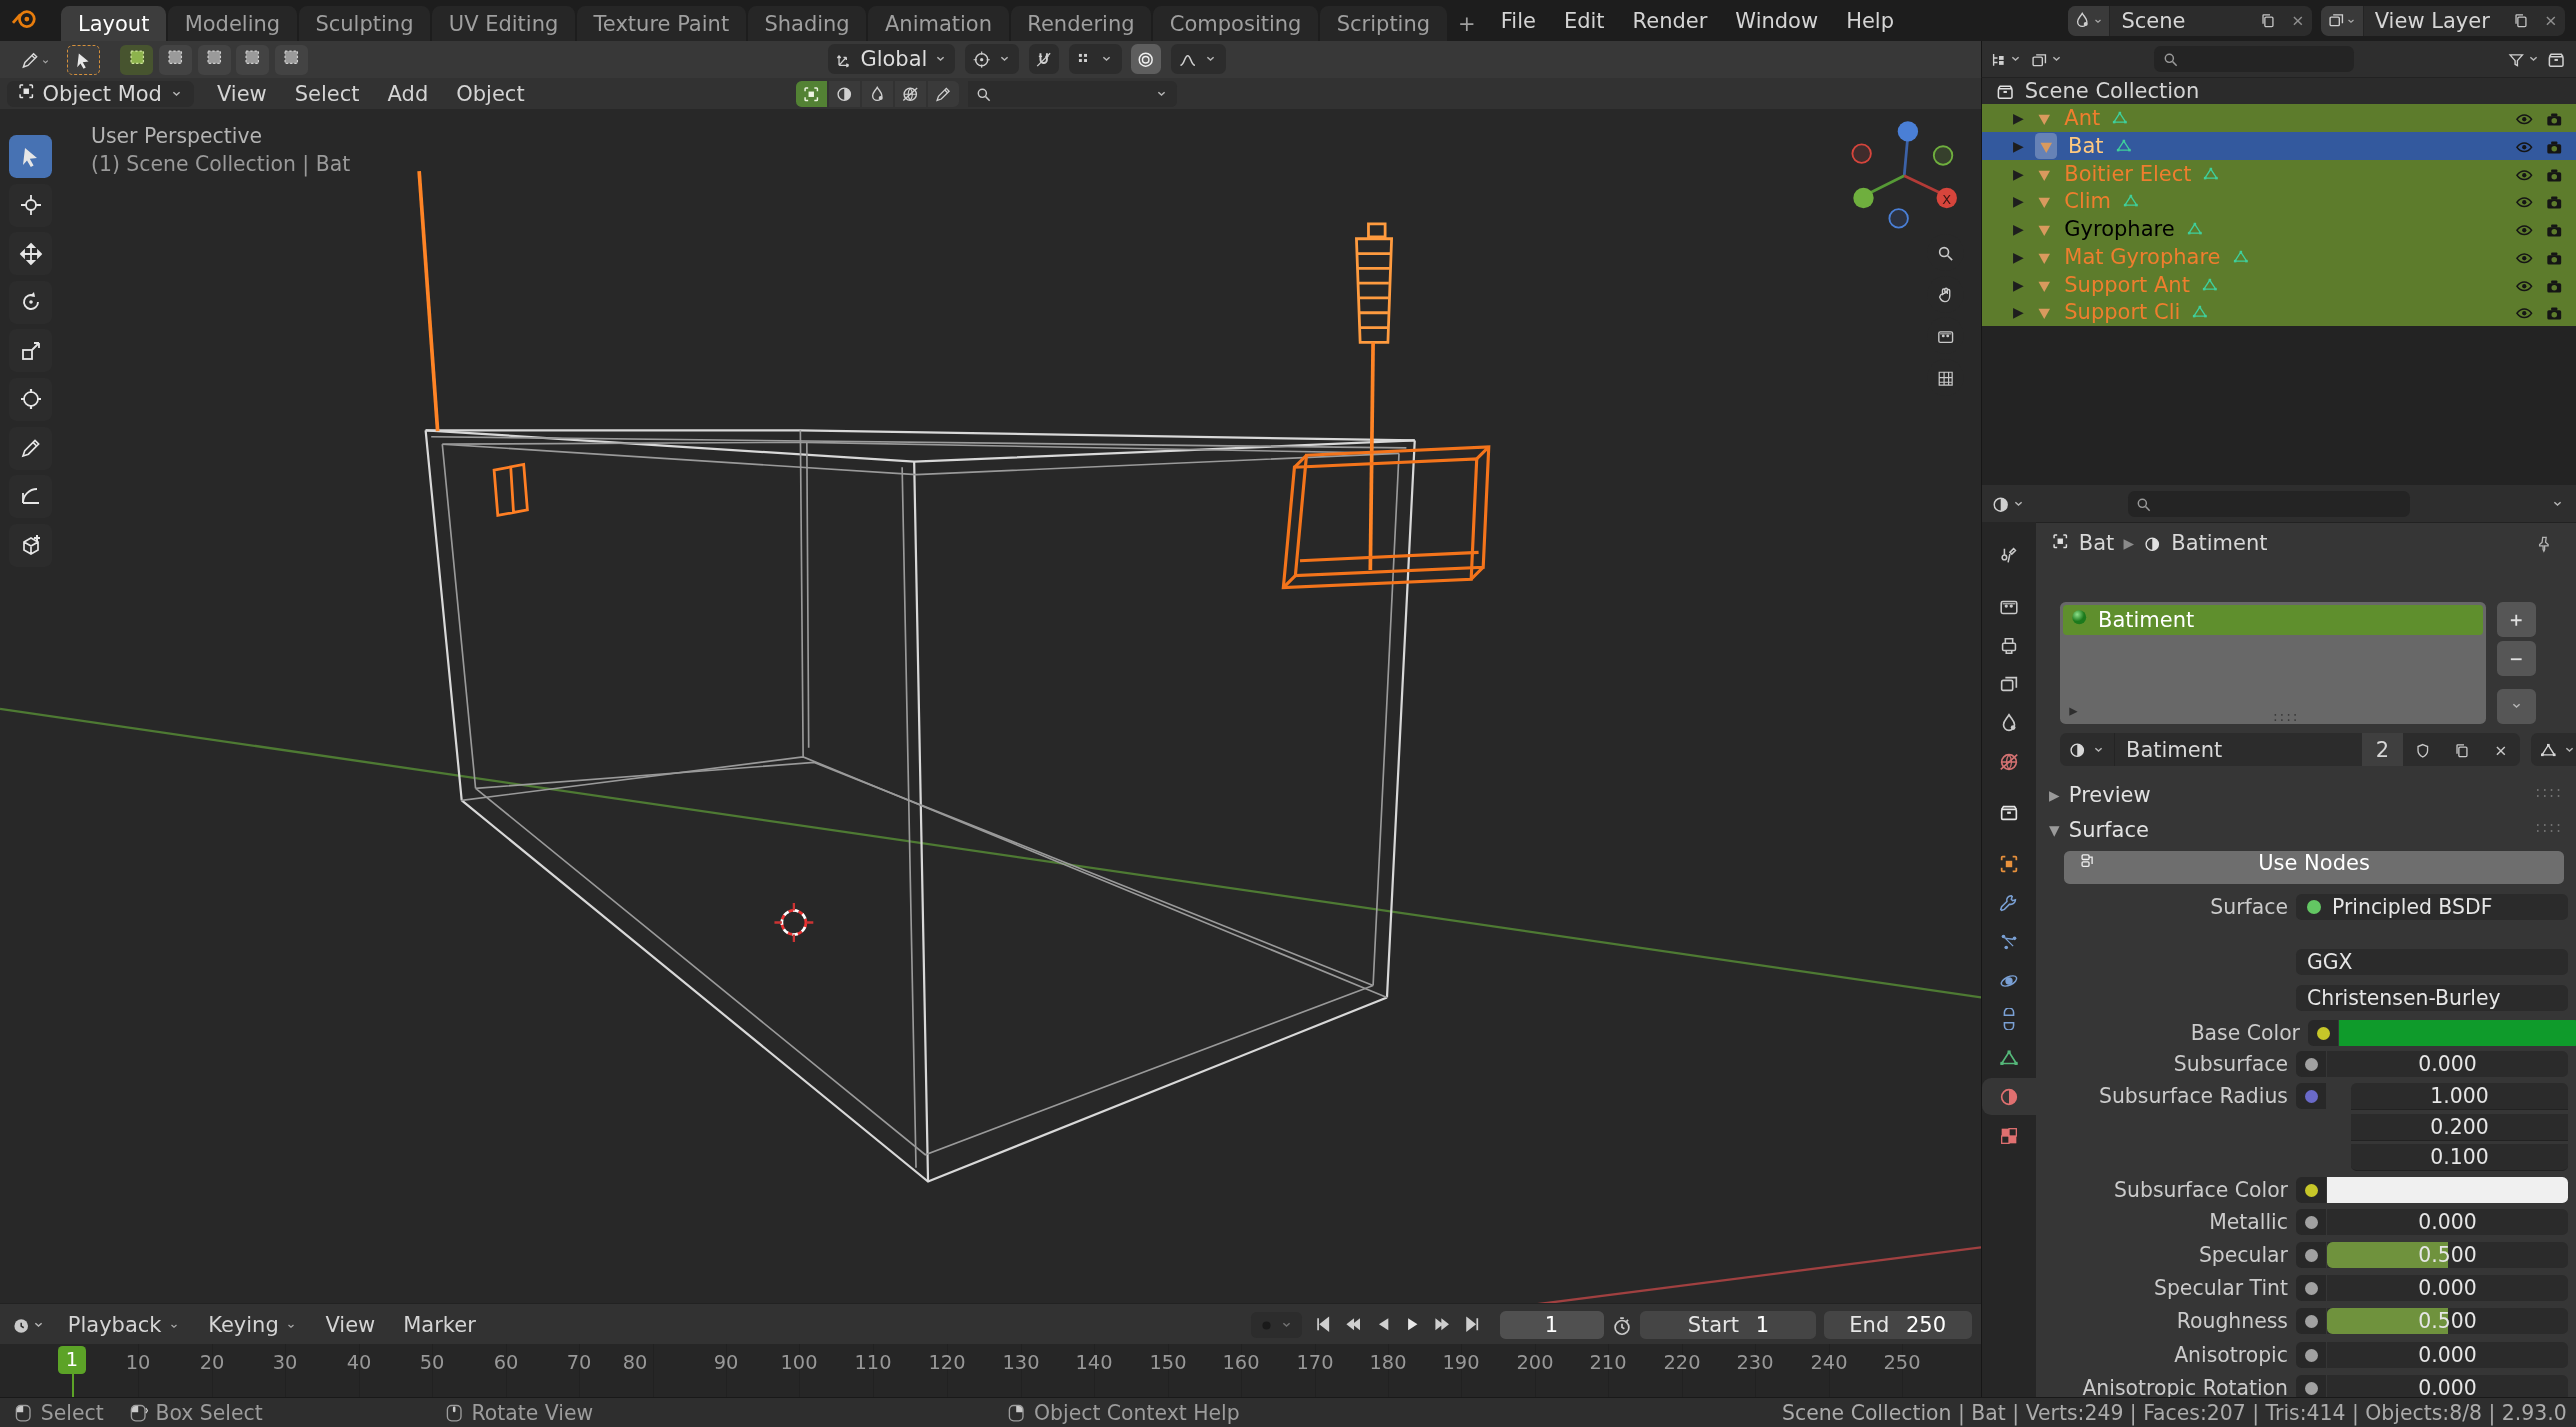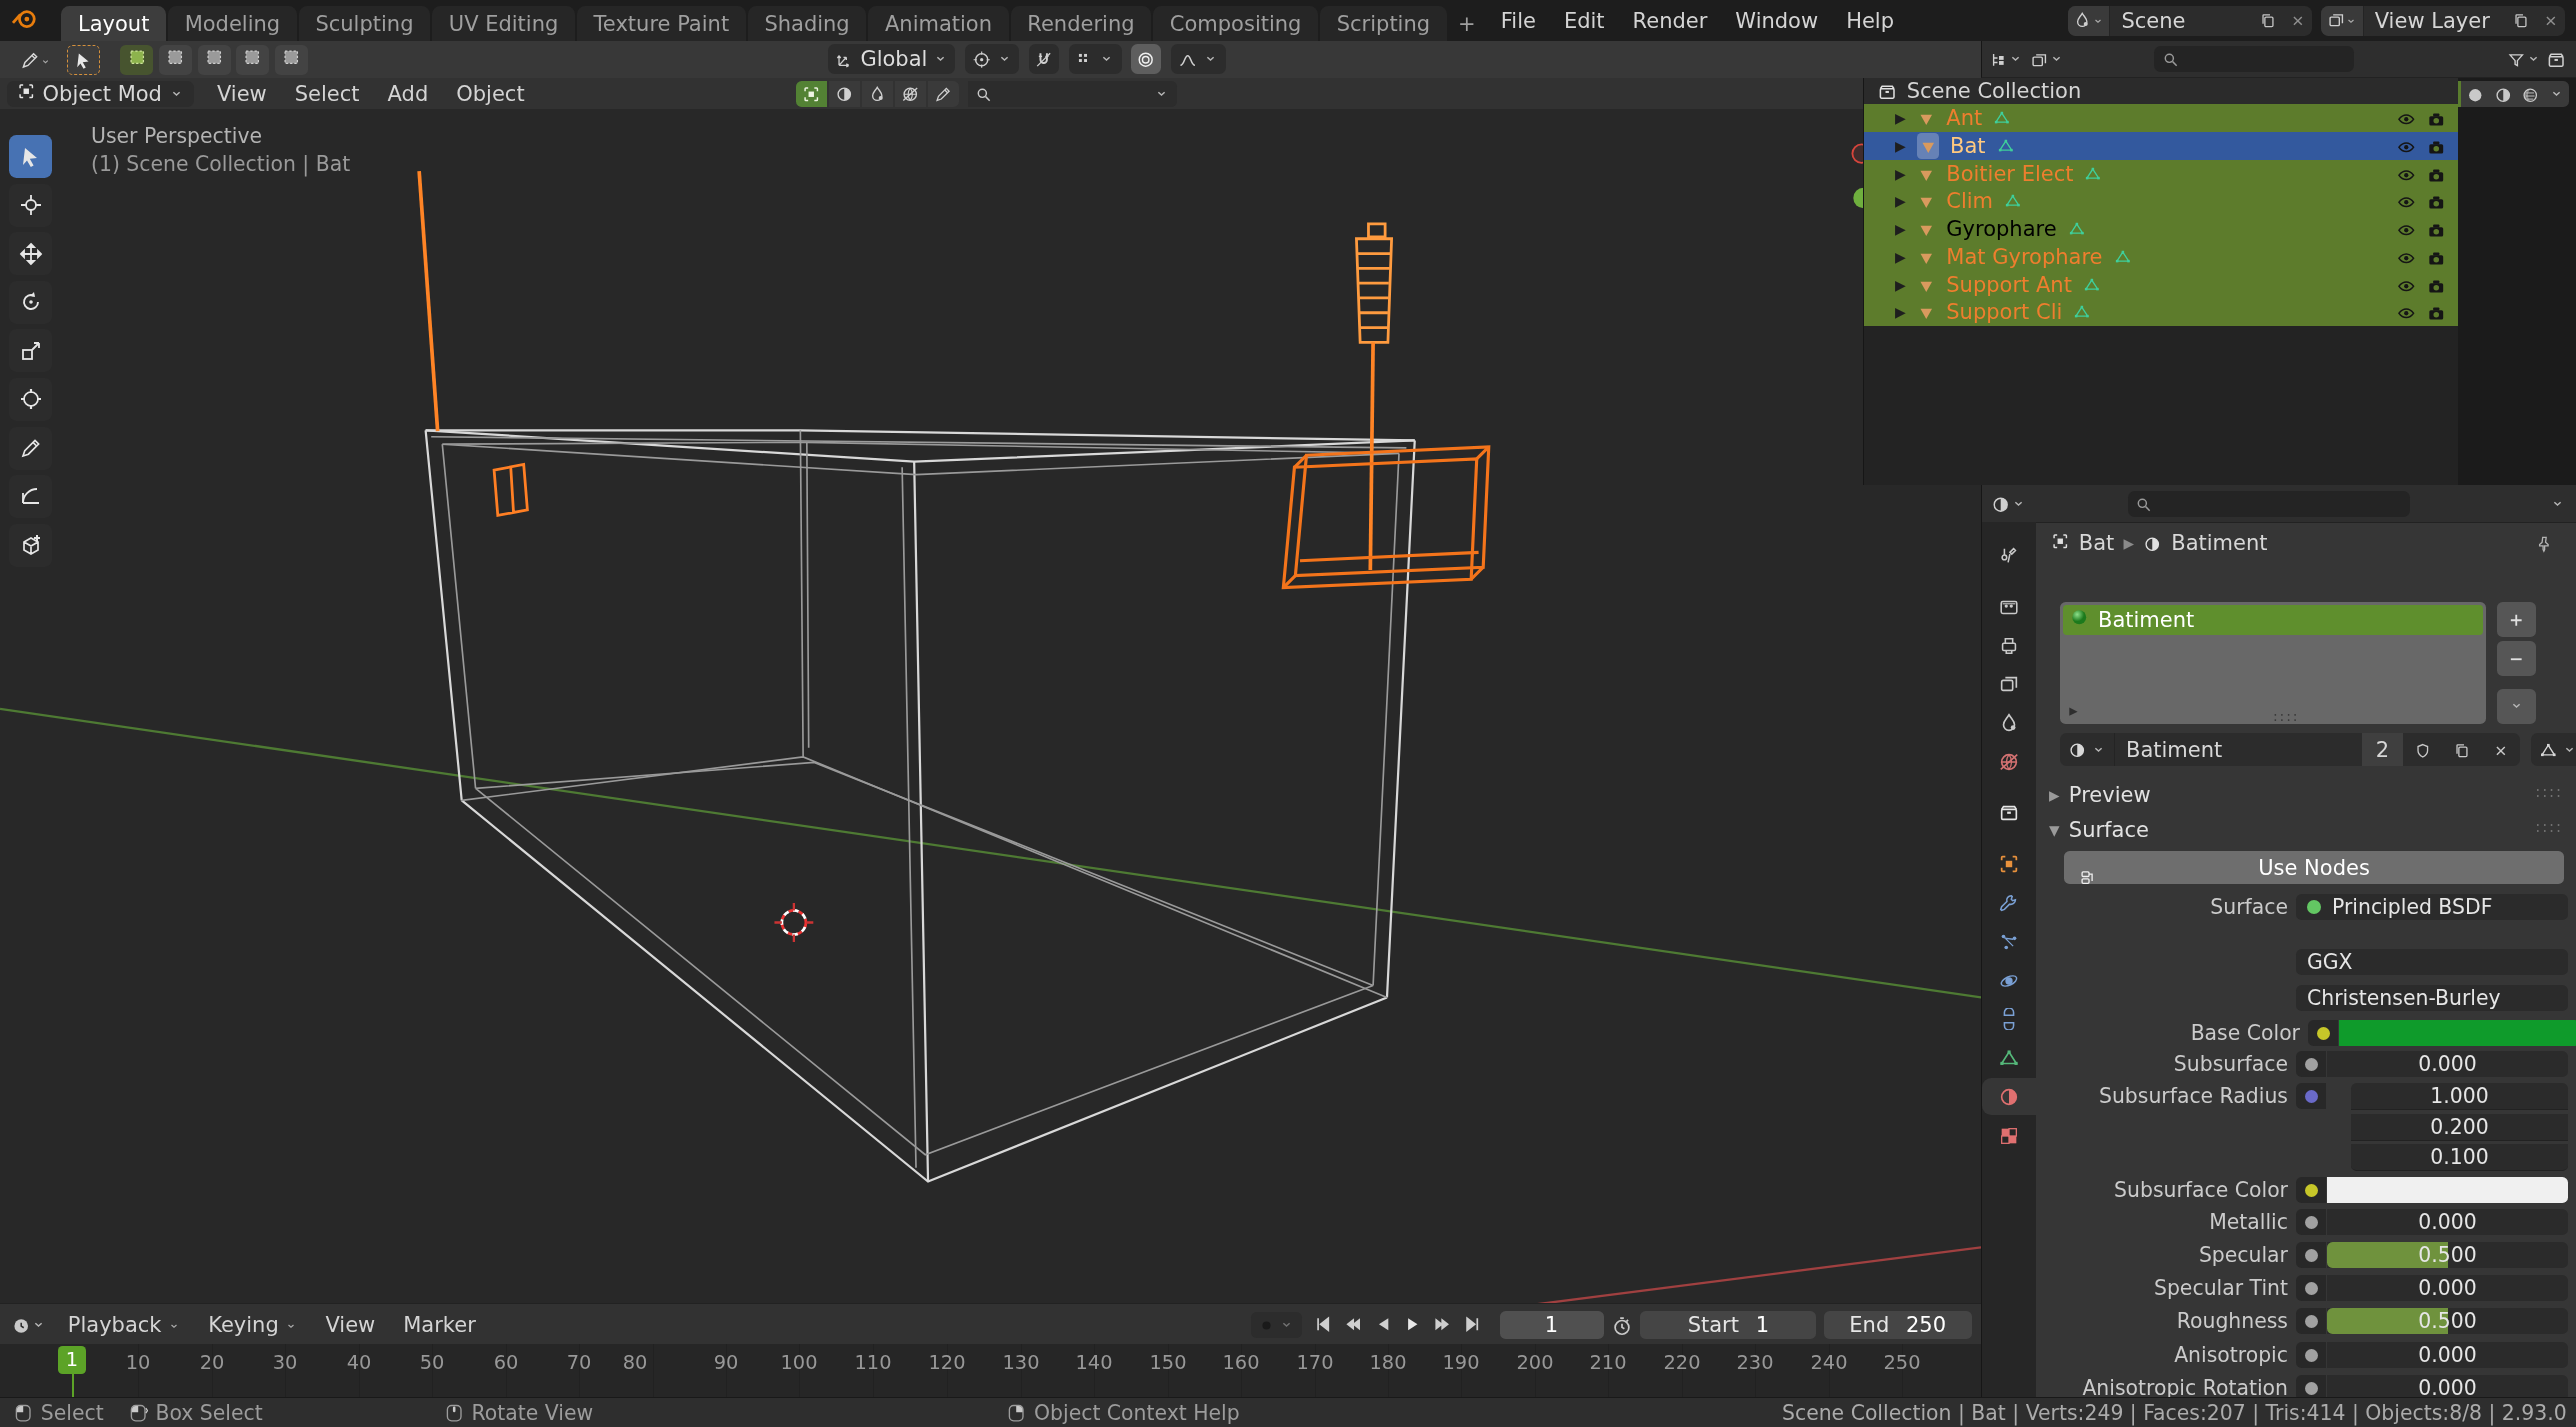--- a/index.html
+++ b/index.html
@@ -55,21 +55,21 @@
   #vtoolbar{position:absolute;left:9.3px;top:26px;display:flex;flex-direction:column;gap:5.6px;}
   .vtbtn{width:43px;height:43px;border-radius:7.4px;background:rgba(45,45,45,.92);display:flex;align-items:center;justify-content:center;}
   .vtbtn.active{background:#4772b3;}
   #vpbtns{position:absolute;right:16.7px;top:125px;display:flex;flex-direction:column;gap:4.6px;}
   .vpround{width:37px;height:37px;border-radius:18.5px;background:rgba(40,40,40,.9);display:flex;align-items:center;justify-content:center;}
 
   
   #ol-hdr{left:1981px;top:41px;width:595px;height:37px;background:#2e2e2e;display:flex;align-items:center;gap:7.4px;padding-left:7.4px;box-sizing:border-box;border-left:1.9px solid #161616;border-bottom:0.9px solid #222;}
   #ol-search{display:flex;align-items:center;background:#242424;border-radius:6.5px;height:26px;width:185px;margin-left:83px;padding:0 7.4px;}
   #ol-hdr-right{margin-left:auto;display:flex;align-items:center;gap:5.6px;padding-right:9.3px;}
-  #outliner{left:1863px;top:78px;width:595px;height:407px;background:#232323;border-left:1.9px solid #161616;box-sizing:border-box;}
+  #outliner{left:1981px;top:78px;width:595px;height:407px;background:#232323;border-left:1.9px solid #161616;box-sizing:border-box;}
   #ol-root{height:26px;display:flex;align-items:center;gap:9.3px;padding-left:13px;background:#2b2b2b;color:#d5d5d5;}
   .ol-row{position:absolute;left:0;width:100%;height:28px;display:flex;align-items:center;box-sizing:border-box;padding-left:31px;}
   .ol-row .nm{margin:0 11px;}
   .ol-right{margin-left:auto;display:flex;gap:11px;padding-right:13px;}
 
   
   #props{left:1981px;top:485px;width:595px;height:912px;background:#363636;border-left:1.9px solid #161616;box-sizing:border-box;}
   #pr-hdr{height:37px;background:#2e2e2e;display:flex;align-items:center;border-bottom:0.9px solid #222;}
   #pr-search{display:flex;align-items:center;background:#242424;border-radius:6.5px;height:26px;width:268px;margin-left:102px;padding:0 7.4px;}
   #pr-tabs{position:absolute;left:0;top:37px;width:54px;bottom:0;background:#262626;}
@@ -79,21 +79,21 @@
   #breadcrumb{display:flex;align-items:center;gap:9.3px;padding:9.3px 9.3px 0 15px;color:#d8d8d8;}
   #slot-area{position:absolute;left:24px;top:80px;}
   #slot-list{width:426px;height:122px;background:#686868;border-radius:5.6px;position:relative;}
   #slot-row{position:absolute;left:2.8px;top:2.8px;right:2.8px;height:30px;border-radius:3.7px;display:flex;align-items:center;gap:9.3px;padding-left:7.4px;color:#fff;}
   #slot-btns{position:absolute;left:437px;top:0;display:flex;flex-direction:column;gap:3.7px;}
   .sqbtn{width:39px;height:35px;background:#565656;border-radius:5.6px;display:flex;align-items:center;justify-content:center;}
   #mat-row{position:absolute;left:24px;top:211px;display:flex;align-items:center;height:33px;}
   .mr-cell{height:33px;display:flex;align-items:center;background:#2c2c2c;box-sizing:border-box;}
   .panel-hdr{position:absolute;left:13px;display:flex;align-items:center;gap:9.3px;color:#e2e2e2;}
   .grip{position:absolute;right:13px;color:#707070;font-size:15px;letter-spacing:1.9px;}
-  #use-nodes{position:absolute;left:28px;top:329px;width:500px;height:33px;background:#6e6e6e;border-radius:5.6px;display:flex;align-items:center;justify-content:center;color:#fff;}
+  #use-nodes{position:absolute;left:28px;top:329px;width:500px;height:33px;background:#6e6e6e;border-radius:5.6px;display:flex;justify-content:center;color:#fff;}
   #use-nodes .ic{position:absolute;left:7.4px;}
   .prow{position:absolute;left:0;width:541px;height:26px;}
   .plabel{position:absolute;right:289px;top:0;height:26px;line-height:26px;color:#cbcbcb;white-space:nowrap;font-size:20.4px;}
   .sockbox{position:absolute;left:260px;top:0;width:30px;height:26px;background:#282828;border-radius:5.6px 0 0 5.6px;display:flex;align-items:center;justify-content:center;}
   .pfield{position:absolute;left:291px;top:0;width:241px;height:26px;background:#2b2b2b;border-radius:0 5.6px 5.6px 0;display:flex;align-items:center;justify-content:center;color:#e6e6e6;font-size:20.4px;overflow:hidden;}
   .pfield.full{left:260px;width:272px;border-radius:5.6px;}
   .pfield.leftal{justify-content:flex-start;padding-left:11px;box-sizing:border-box;}
   .pfield .chv{margin-left:auto;padding-right:7.4px;}
   .pfield .fill{position:absolute;left:0;top:0;bottom:0;border-radius:5.6px 0 0 5.6px;}
   .pfield .ftxt{position:relative;}

